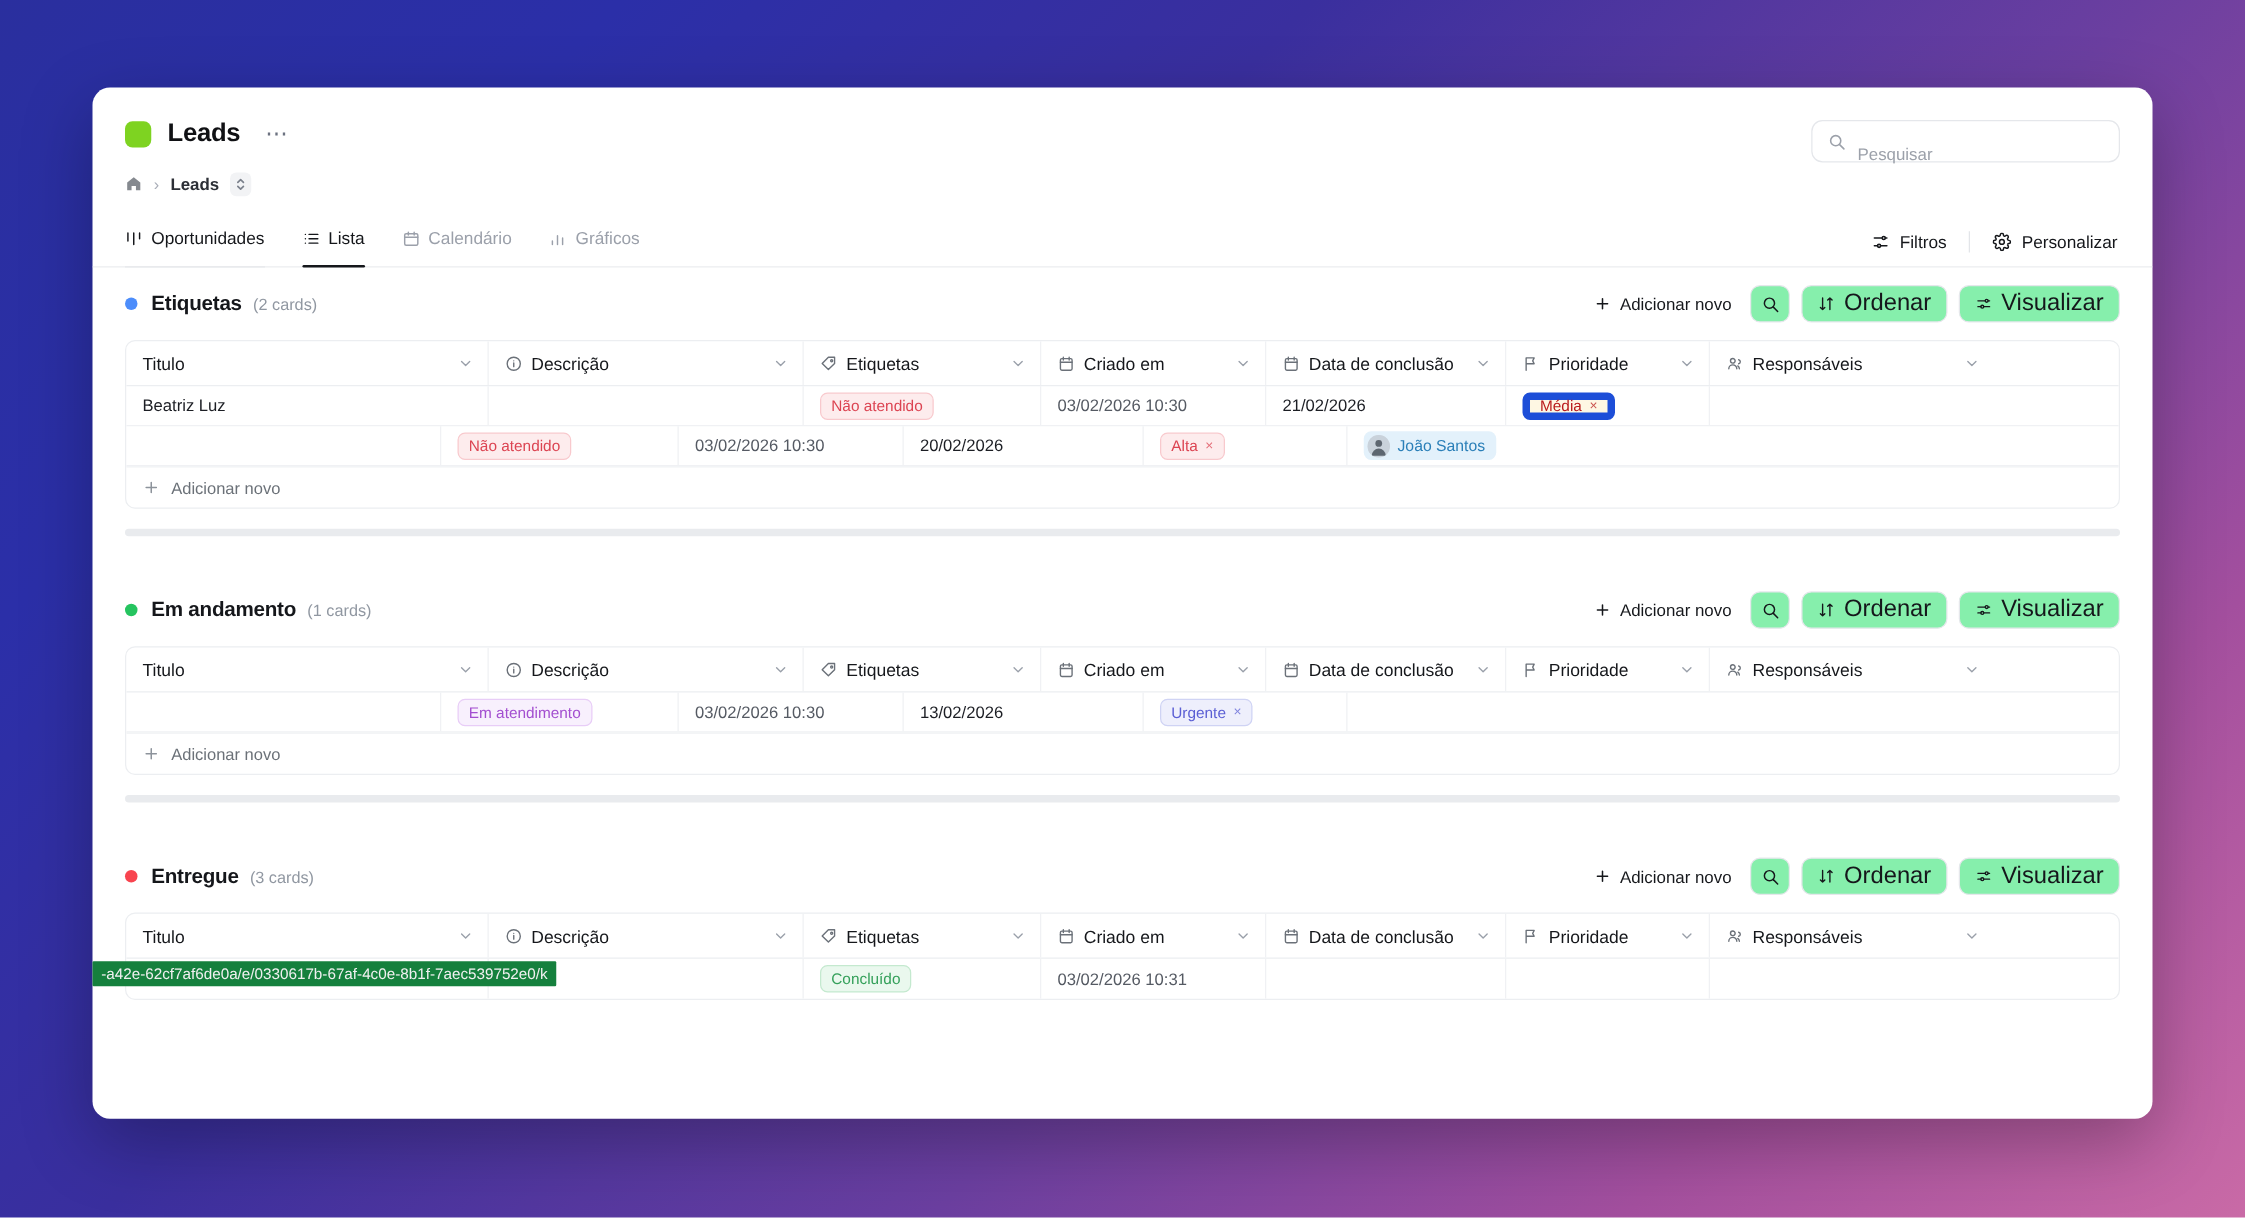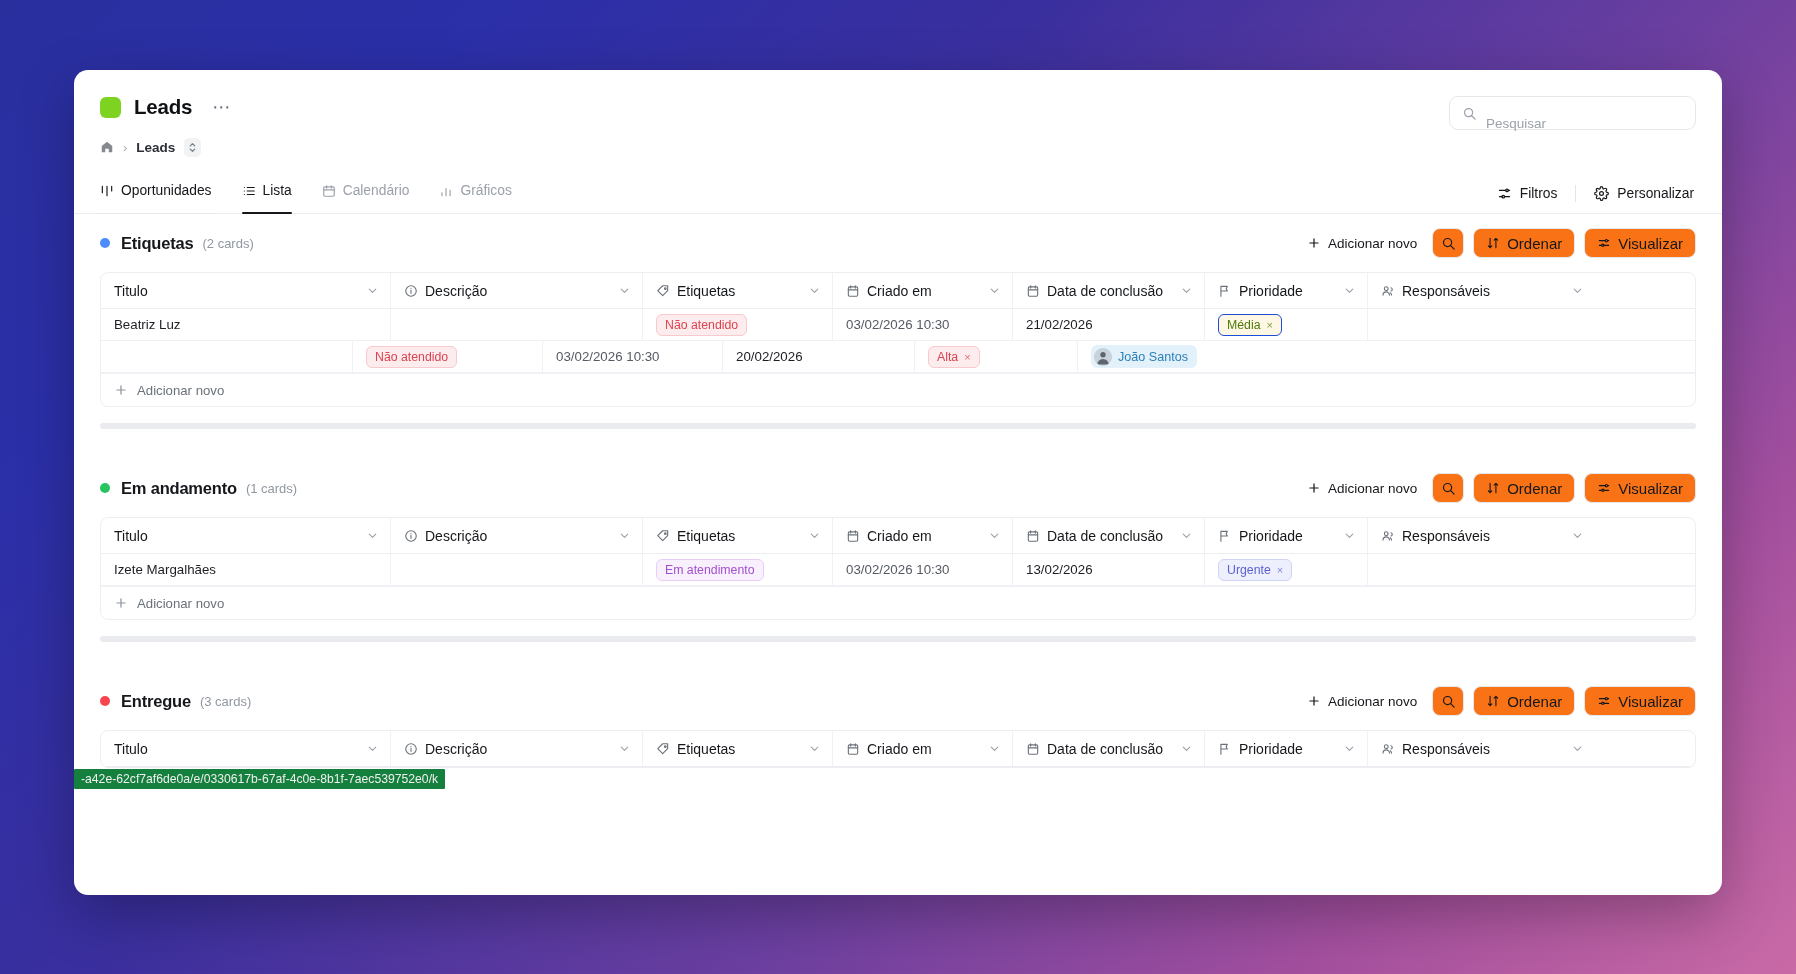--- a/index.html
+++ b/index.html
@@ -233,23 +233,23 @@
   }
 
   .pill-btn {
     display: flex;
     align-items: center;
     gap: 7px;
     height: 30px;
     padding: 0 12px;
     border: 1px solid #e5e7eb;
     border-radius: 8px;
-    font-size: 15px;
+    font-size: 19px;
     color: #15171b;
-    background: #f97316;
+    background: #86efac;
   }
   .icon-only-btn {
     width: 32px;
     padding: 0;
     justify-content: center;
   }
 
   
   .tbl {
     border: 1px solid #eceef1;
@@ -316,21 +316,21 @@
     padding: 0 8px;
     border-radius: 6px;
     font-size: 12.3px;
     white-space: nowrap;
   }
   .chip .x { font-size: 11px; opacity: 0.75; }
 
   .chip-red    { background: #fdeced; border: 1px solid #f8c9cd; color: #dc4452; }
   .chip-purple { background: #f8f0fd; border: 1px solid #e8cdf7; color: #a34fd0; }
   .chip-green  { background: #eaf8ee; border: 1px solid #c4e9cf; color: #34a05a; }
-  .chip-yellow { background: #fef7e3; border: 1px solid #1d4ed8; color: #4d7c0f; }
+  .chip-yellow { background: #fef7e3; border: 6px solid #1d4ed8; color: #b91c1c; }
   .chip-indigo { background: #eeeffc; border: 1px solid #cfd3f4; color: #5b5fd4; }
 
   .avatar-chip {
     display: inline-flex;
     align-items: center;
     gap: 6px;
     height: 23px;
     padding: 0 9px 0 3px;
     border-radius: 6px;
     background: #e3f1fb;
@@ -832,23 +832,20 @@
               </span>
               <span class="head-label">Responsáveis</span>
               <span class="head-caret">
                 <svg width="13" height="13" viewBox="0 0 24 24" fill="none" stroke="#9aa0aa" stroke-width="2" stroke-linecap="round" stroke-linejoin="round">
                   <path d="M6 9.5 12 15.5 18 9.5"></path>
                 </svg>
               </span>
             </div>
           </div>
           <div class="tbl-row tbl-body-row">
-            <div class="cell c-titulo">
-              <span class="cell-text">Izete Margalhães</span>
-            </div>
             <div class="cell c-desc">
               <span class="cell-text"></span>
             </div>
             <div class="cell c-etiq">
               <span class="chip chip-purple">
                 <span>Em atendimento</span>
               </span>
             </div>
             <div class="cell c-criado">
               <span class="cell-text muted">03/02/2026 10:30</span>
@@ -1006,19 +1003,40 @@
                 </svg>
               </span>
               <span class="head-label">Responsáveis</span>
               <span class="head-caret">
                 <svg width="13" height="13" viewBox="0 0 24 24" fill="none" stroke="#9aa0aa" stroke-width="2" stroke-linecap="round" stroke-linejoin="round">
                   <path d="M6 9.5 12 15.5 18 9.5"></path>
                 </svg>
               </span>
             </div>
           </div>
+          <div class="tbl-row tbl-body-row">
+            <div class="cell c-titulo">
+              <span class="cell-text"></span>
+            </div>
+            <div class="cell c-desc">
+              <span class="cell-text"></span>
+            </div>
+            <div class="cell c-etiq">
+              <span class="chip chip-green">
+                <span>Concluído</span>
+              </span>
+            </div>
+            <div class="cell c-criado">
+              <span class="cell-text muted">03/02/2026 10:31</span>
+            </div>
+            <div class="cell c-data">
+              <span class="cell-text"></span>
+            </div>
+            <div class="cell c-prio"></div>
+            <div class="cell c-resp"></div>
+          </div>
         </div>
       </div>
     </div>
 
 </div>
 
 <div class="status-url">-a42e-62cf7af6de0a/e/0330617b-67af-4c0e-8b1f-7aec539752e0/k</div>
 
 </body></html>

